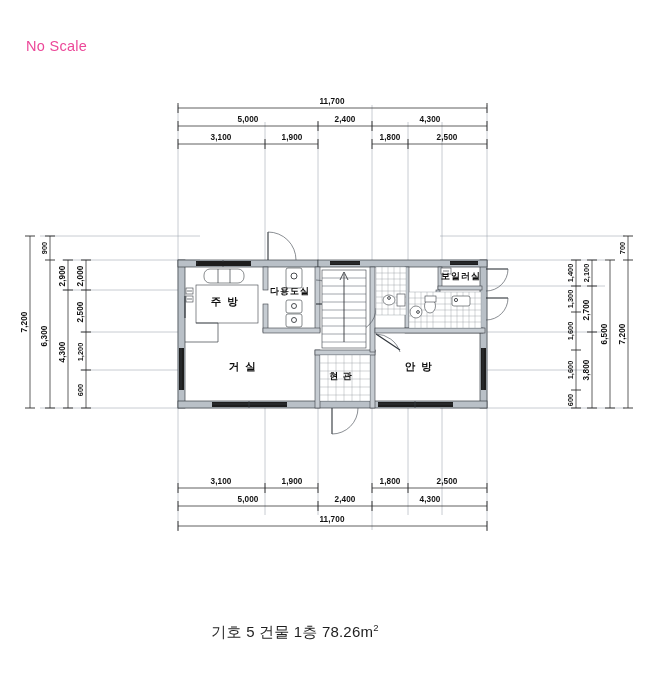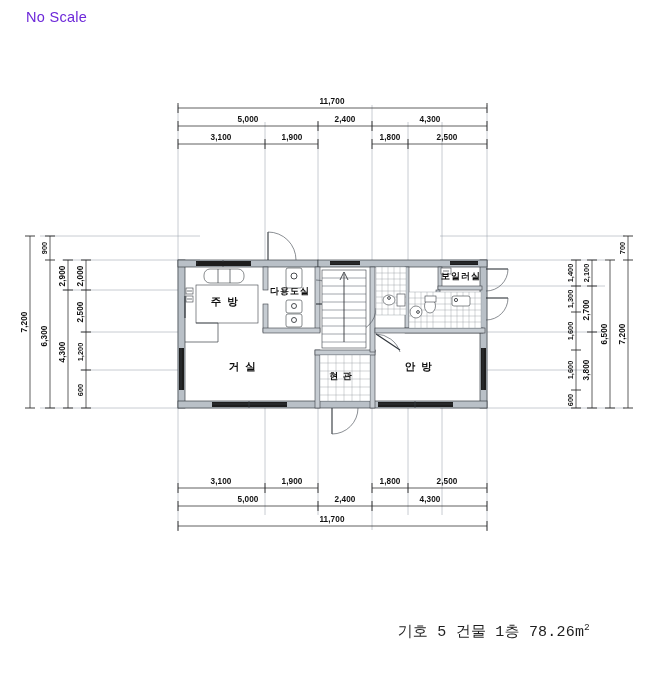--- a/index.html
+++ b/index.html
@@ -2,26 +2,26 @@
 <html><head>
 <meta charset="utf-8">
 <style>
   html,body{margin:0;padding:0;}
   body{
     width:663px;height:700px;background:#ffffff;
     font-family:"Liberation Sans","DejaVu Sans",sans-serif;
     color:#1a1a1a;position:relative;overflow:hidden;
   }
   .no-scale{
-    position:absolute;left:26px;top:9px;
-    font-size:14.5px;letter-spacing:.3px;color:#6d28d9;text-align:right;
+    position:absolute;left:26px;top:38px;
+    font-size:14.5px;letter-spacing:.3px;color:#ec4899;text-align:right;
   }
   .caption{
     position:absolute;left:0;top:622px;width:590px;
-    text-align:right;font-size:15px;color:#1e1e1e;letter-spacing:.2px;font-family:Liberation Mono, monospace;
+    text-align:center;font-size:15px;color:#1e1e1e;letter-spacing:.2px;
   }
   .caption sup{font-size:9.5px;vertical-align:super;}
   #plan-svg{position:absolute;left:0;top:60px;}
   .dimtext{
     font-family:"Liberation Sans","DejaVu Sans",sans-serif;
     font-size:8.2px;font-weight:bold;fill:#111;letter-spacing:.1px;
   }
   .dimtext-s{
     font-family:"Liberation Sans","DejaVu Sans",sans-serif;
     font-size:7.4px;font-weight:bold;fill:#111;

